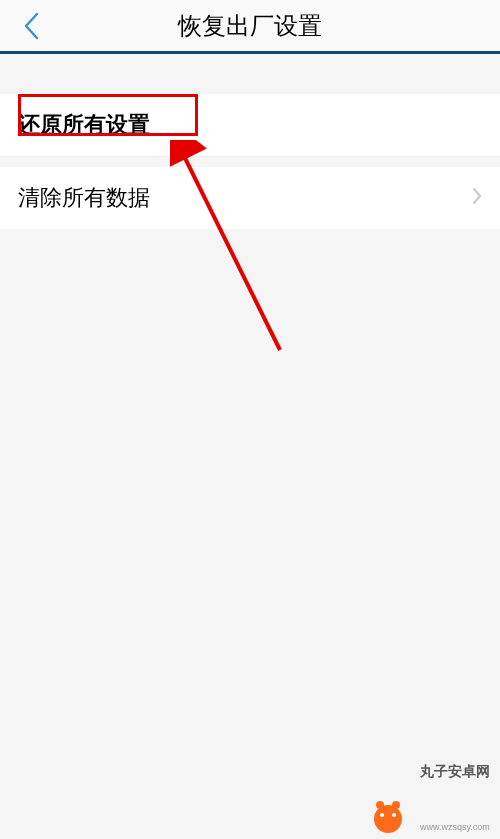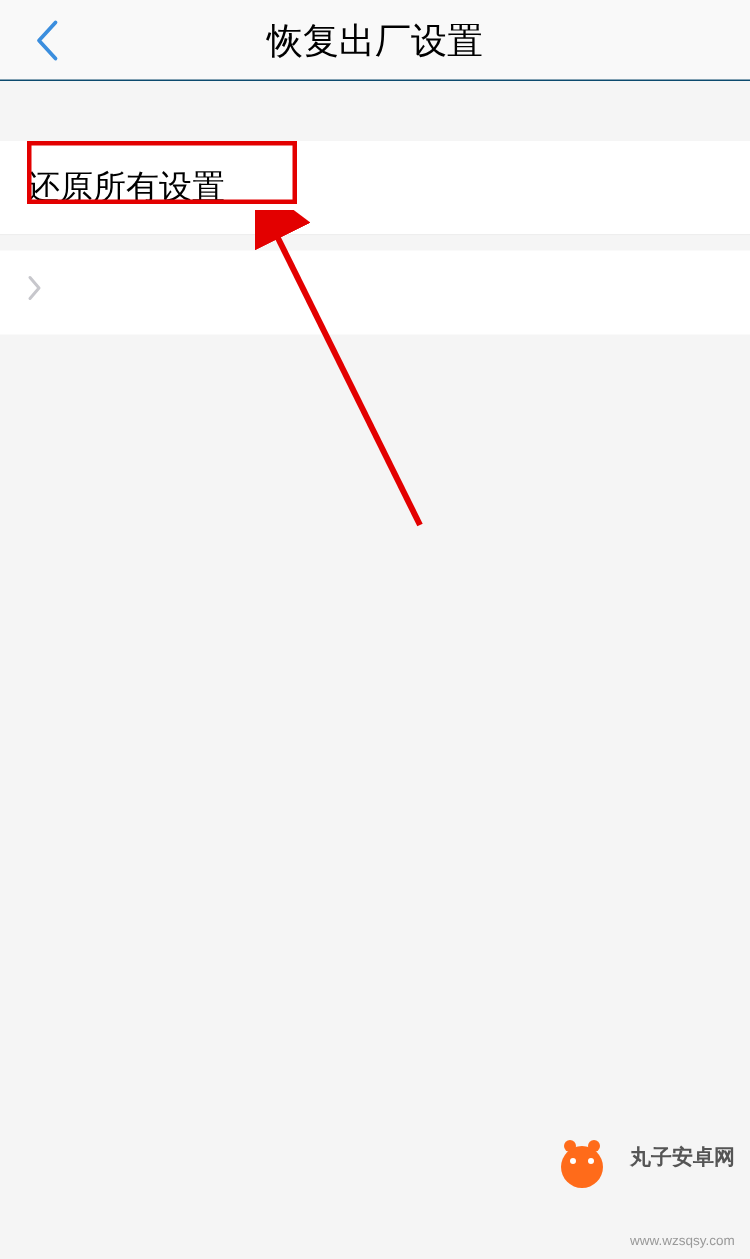--- a/index.html
+++ b/index.html
@@ -14,21 +14,21 @@
       font-family: "STKaiti", "KaiTi", "楷体", serif;
       position: relative;
       overflow: hidden;
     }
     .header {
       height: 54px;
       background: #f9f9f9;
       display: flex;
       align-items: center;
       position: relative;
-      border-bottom: 1px solid #0c4a6e;
+      border-bottom: 3px solid #0c4a6e;
     }
     .back-button {
       position: absolute;
       left: 16px;
       top: 50%;
       transform: translateY(-50%);
       width: 30px;
       height: 30px;
       display: flex;
       align-items: center;
@@ -63,20 +63,21 @@
       left: 18px;
       top: 94px;
       width: 180px;
       height: 42px;
       border: 3px solid #e30000;
       pointer-events: none;
       z-index: 5;
     }
     .list-item:first-child {
       border-bottom: 1px solid #eee;
+      font-weight: bold;
     }
     .list-item:nth-child(2) {
       margin-top: 0;
       border-top: 1px solid #eee;
     }
     .separator {
       height: 10px;
     }
     .chevron {
       color: #c7c7cc;
@@ -91,21 +92,21 @@
       top: 140px;
       left: 170px;
       pointer-events: none;
       z-index: 6;
     }
     .watermark {
       position: absolute;
       bottom: 6px;
       right: 10px;
       display: flex;
-      align-items: flex-start;
+      align-items: flex-end;
       gap: 18px;
     }
     .watermark-logo {
       width: 28px;
       height: 28px;
       background: #ff6b1a;
       border-radius: 50%;
       position: relative;
     }
     .watermark-logo::before {
@@ -173,20 +174,21 @@
   </div>
   <div class="header-title">恢复出厂设置</div>
 </div>
 
 <div class="content">
   <div class="list-item">
     <span>还原所有设置</span>
   </div>
   <div class="separator"></div>
   <div class="list-item">
+    <span>清除所有数据</span>
     <span class="chevron">
       <svg viewBox="0 0 10 18">
         <polyline points="2,2 8,9 2,16" fill="none" stroke="#c7c7cc" stroke-width="2" stroke-linecap="round" stroke-linejoin="round"></polyline>
       </svg>
     </span>
   </div>
 </div>
 
 <div class="highlight-box"></div>
 

